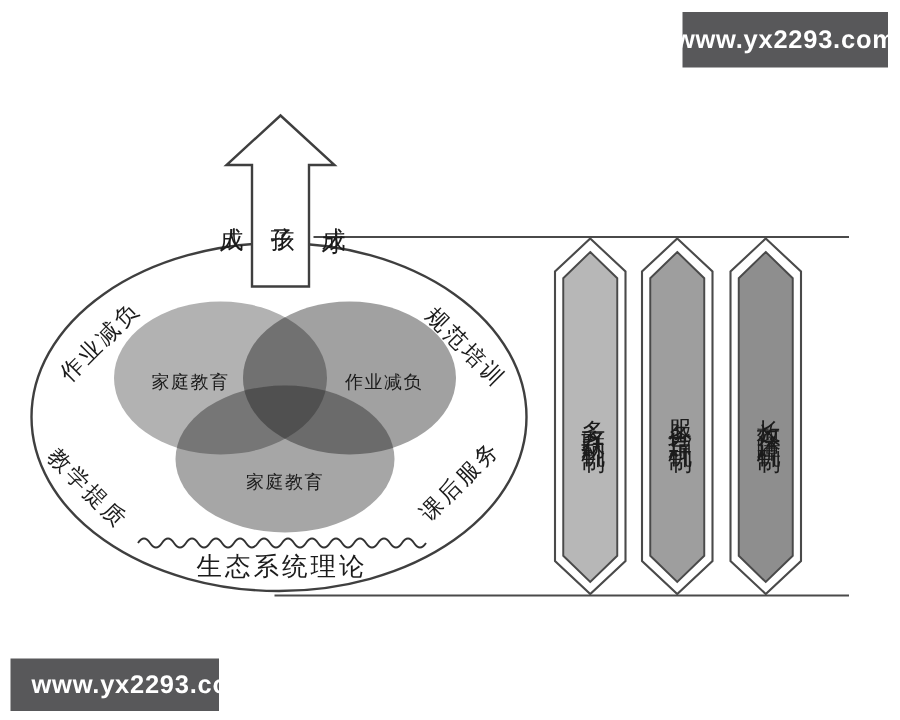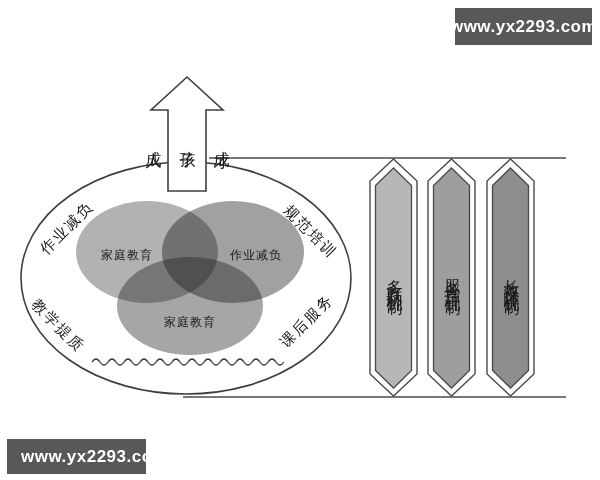--- a/index.html
+++ b/index.html
@@ -85,20 +85,21 @@
 
   <div class="lbl corner-lbl rot-neg" style="left:67px;top:228px;">作业减负</div>
   <div class="lbl corner-lbl rot-pos" style="left:310px;top:232px;">规范培训</div>
   <div class="lbl corner-lbl rot-pos" style="left:58px;top:326px;">教学提质</div>
   <div class="lbl corner-lbl rot-neg" style="left:307px;top:321px;">课后服务</div>
 
   <div class="lbl venn-lbl" style="left:127px;top:255px;">家庭教育</div>
   <div class="lbl venn-lbl" style="left:256px;top:255px;">作业减负</div>
   <div class="lbl venn-lbl" style="left:190px;top:322px;">家庭教育</div>
 
+  <div class="lbl theory-lbl" style="left:188px;top:378px;">生态系统理论</div>
 
   <div class="lbl vert mech-lbl" style="left:394px;top:278px;">多方联动机制</div>
   <div class="lbl vert mech-lbl" style="left:452px;top:278px;">服务指导机制</div>
   <div class="lbl vert mech-lbl" style="left:511px;top:278px;">长效保障机制</div>
 
   <div class="watermark wm-top" style="background:#58585a;color:#ffffff;">www.yx2293.com</div>
   <div class="watermark wm-bottom" style="background:#58585a;color:#ffffff;">www.yx2293.com</div>
 
 </div>
 

